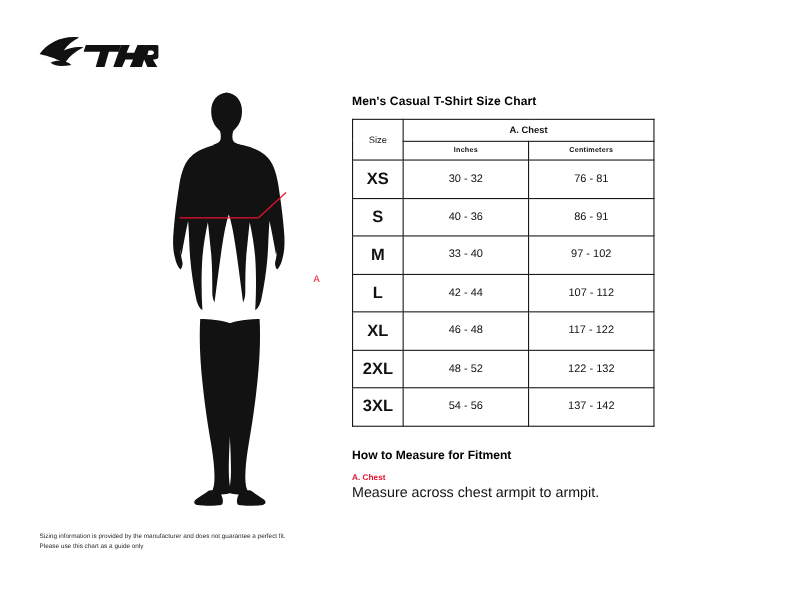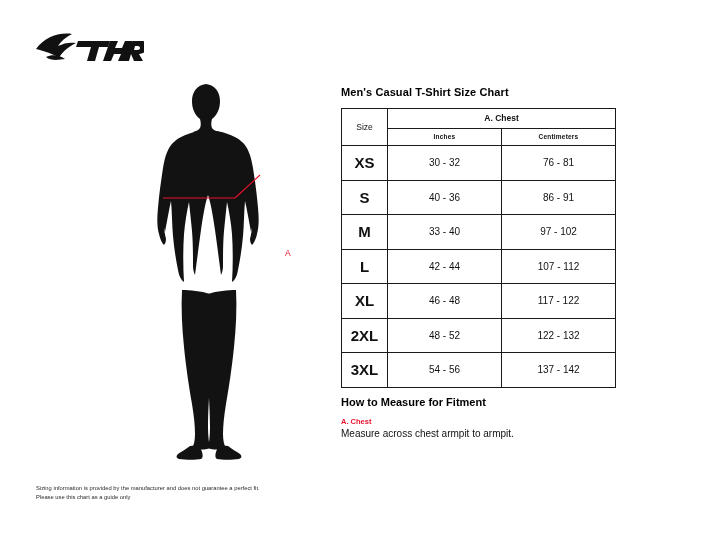--- a/index.html
+++ b/index.html
@@ -47,21 +47,21 @@
     font-family: "Liberation Sans", sans-serif;
   }
   .measure-label.a-chest {
     left: 165px;
     top: 168px;
   }
 
   
   .right-col {
     position: absolute;
-    left: 341px;
+    left: 320px;
     top: 86px;
     width: 360px;
   }
   .chart-title {
     font-size: 11px;
     font-weight: bold;
     color: #000;
     margin: 0 0 10px 0;
     letter-spacing: 0.1px;
   }
@@ -104,36 +104,36 @@
     font-size: 15px;
     font-weight: bold;
     height: 31.5px;
   }
   td.cell-val {
     font-size: 10px;
     height: 31.5px;
   }
 
   .howto {
-    margin-top: 8px;
+    margin-top: 20px;
   }
   .howto-title {
     font-size: 11px;
     font-weight: bold;
     color: #000;
     margin: 0 0 9px 0;
   }
   .howto-key {
     font-size: 7.5px;
     font-weight: bold;
     color: #e8112d;
     margin: 0 0 2px 0;
   }
   .howto-desc {
-    font-size: 10px;
+    font-size: 13px;
     color: #111;
     margin: 0;
   }
 
   
   .footer {
     position: absolute;
     left: 36px;
     bottom: 38px;
     width: 400px;

